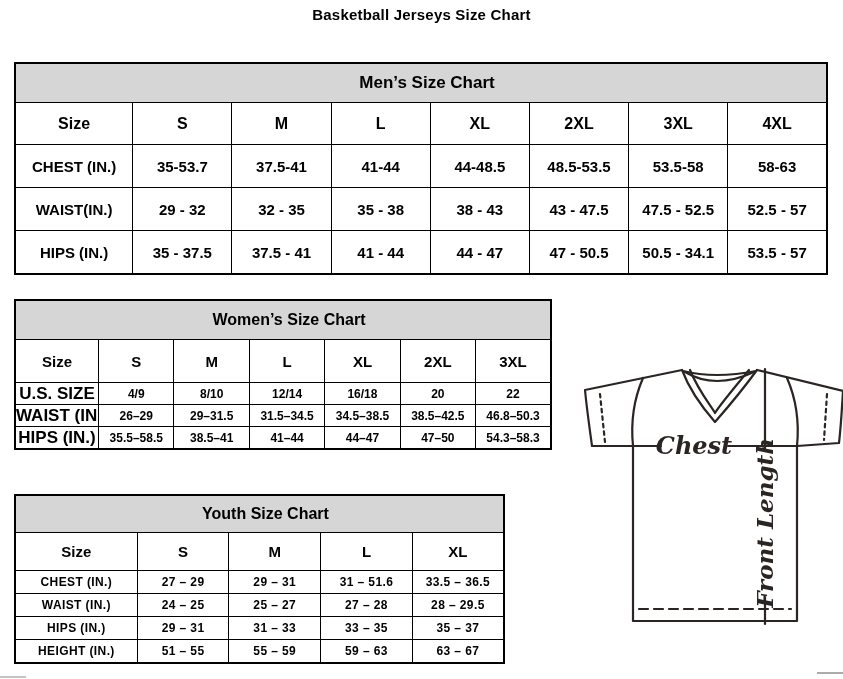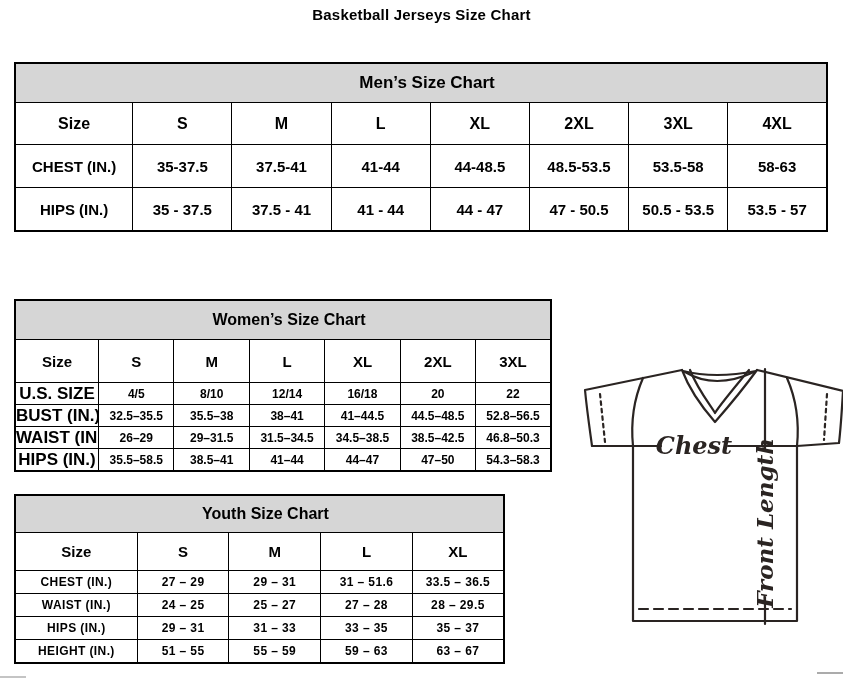--- a/index.html
+++ b/index.html
@@ -75,36 +75,46 @@
       <th>L</th>
       <th>XL</th>
       <th>2XL</th>
       <th>3XL</th>
       <th>4XL</th>
     </tr>
   </thead>
   <tbody>
     <tr>
       <td class="rowlabel">CHEST (IN.)</td>
-      <td>35-37.5</td>
+      <td>35-53.7</td>
       <td>37.5-41</td>
       <td>41-44</td>
       <td>44-48.5</td>
       <td>48.5-53.5</td>
       <td>53.5-58</td>
       <td>58-63</td>
     </tr>
     <tr>
+      <td class="rowlabel">WAIST(IN.)</td>
+      <td>29 - 32</td>
+      <td>32 - 35</td>
+      <td>35 - 38</td>
+      <td>38 - 43</td>
+      <td>43 - 47.5</td>
+      <td>47.5 - 52.5</td>
+      <td>52.5 - 57</td>
+    </tr>
+    <tr>
       <td class="rowlabel">HIPS (IN.)</td>
       <td>35 - 37.5</td>
       <td>37.5 - 41</td>
       <td>41 - 44</td>
       <td>44 - 47</td>
       <td>47 - 50.5</td>
-      <td>50.5 - 53.5</td>
+      <td>50.5 - 34.1</td>
       <td>53.5 - 57</td>
     </tr>
   </tbody>
 </table>
 
 <table class="size-table t-womens">
   <colgroup>
     <col style="width:15.6%">
       <col style="width:14.07%">
       <col style="width:14.07%">
@@ -123,35 +133,26 @@
       <th>M</th>
       <th>L</th>
       <th>XL</th>
       <th>2XL</th>
       <th>3XL</th>
     </tr>
   </thead>
   <tbody>
     <tr>
       <td class="rowlabel">U.S. SIZE</td>
-      <td>4/5</td>
+      <td>4/9</td>
       <td>8/10</td>
       <td>12/14</td>
       <td>16/18</td>
       <td>20</td>
       <td>22</td>
-    </tr>
-    <tr>
-      <td class="rowlabel">BUST (IN.)</td>
-      <td>32.5–35.5</td>
-      <td>35.5–38</td>
-      <td>38–41</td>
-      <td>41–44.5</td>
-      <td>44.5–48.5</td>
-      <td>52.8–56.5</td>
     </tr>
     <tr>
       <td class="rowlabel">WAIST (IN.)</td>
       <td>26–29</td>
       <td>29–31.5</td>
       <td>31.5–34.5</td>
       <td>34.5–38.5</td>
       <td>38.5–42.5</td>
       <td>46.8–50.3</td>
     </tr>

